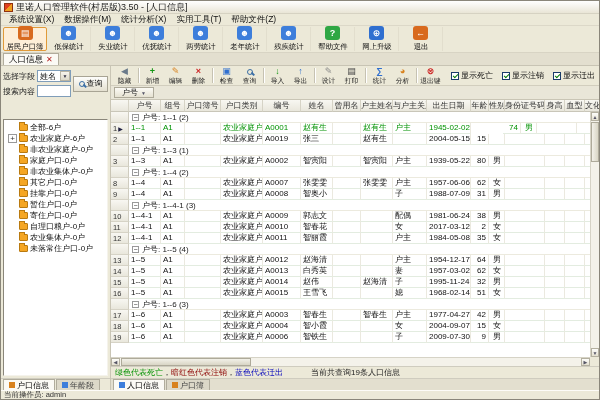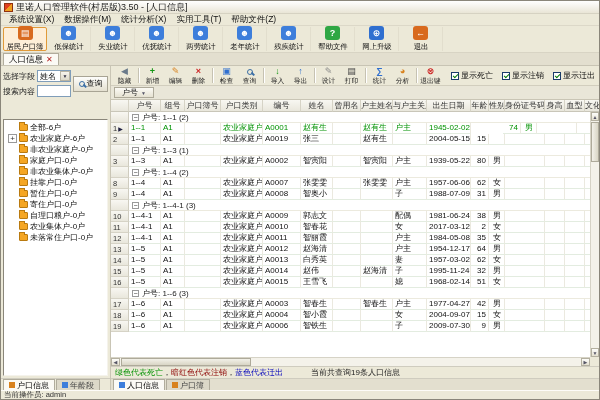--- a/index.html
+++ b/index.html
@@ -211,20 +211,25 @@
             <span class="tree-item-label">家庭户口-0户</span>
           </div>
           <div class="titem">
             <span class="tspace"></span>
             <span class="folder"></span>
             <span class="tree-item-label">非农业集体户-0户</span>
           </div>
           <div class="titem">
             <span class="tspace"></span>
             <span class="folder"></span>
+            <span class="tree-item-label">其它户口-0户</span>
+          </div>
+          <div class="titem">
+            <span class="tspace"></span>
+            <span class="folder"></span>
             <span class="tree-item-label">挂靠户口-0户</span>
           </div>
           <div class="titem">
             <span class="tspace"></span>
             <span class="folder"></span>
             <span class="tree-item-label">暂住户口-0户</span>
           </div>
           <div class="titem">
             <span class="tspace"></span>
             <span class="folder"></span>
@@ -531,20 +536,27 @@
               <div class="cell c-head" style="width: 32px;"></div>
               <div class="cell c-rel" style="width: 34px;">户主</div>
               <div class="cell c-birth" style="width: 44px;">1984-05-08</div>
               <div class="cell c-age" style="width: 18px;">35</div>
               <div class="cell c-sex" style="width: 16px;">女</div>
               <div class="cell c-id" style="width: 40px;"></div>
               <div class="cell c-height" style="width: 20px;"></div>
               <div class="cell c-blood" style="width: 20px;"></div>
               <div class="cell c-edu" style="width: 30px;"></div>
             </div>
+            <div class="grow">
+              <div class="rhcell"></div>
+              <div class="gcell">
+                <span class="minusbox">−</span>
+                <span class="gtext">户号: 1--5 (4)</span>
+              </div>
+            </div>
             <div class="drow">
               <div class="rhcell">13</div>
               <div class="cell c-hh" style="width: 32px;">1--5</div>
               <div class="cell c-grp" style="width: 24px;">A1</div>
               <div class="cell c-book" style="width: 36px;"></div>
               <div class="cell c-type" style="width: 42px;">农业家庭户</div>
               <div class="cell c-code" style="width: 38px;">A0012</div>
               <div class="cell c-name" style="width: 32px;">赵海清</div>
               <div class="cell c-former" style="width: 28px;"></div>
               <div class="cell c-head" style="width: 32px;"></div>

